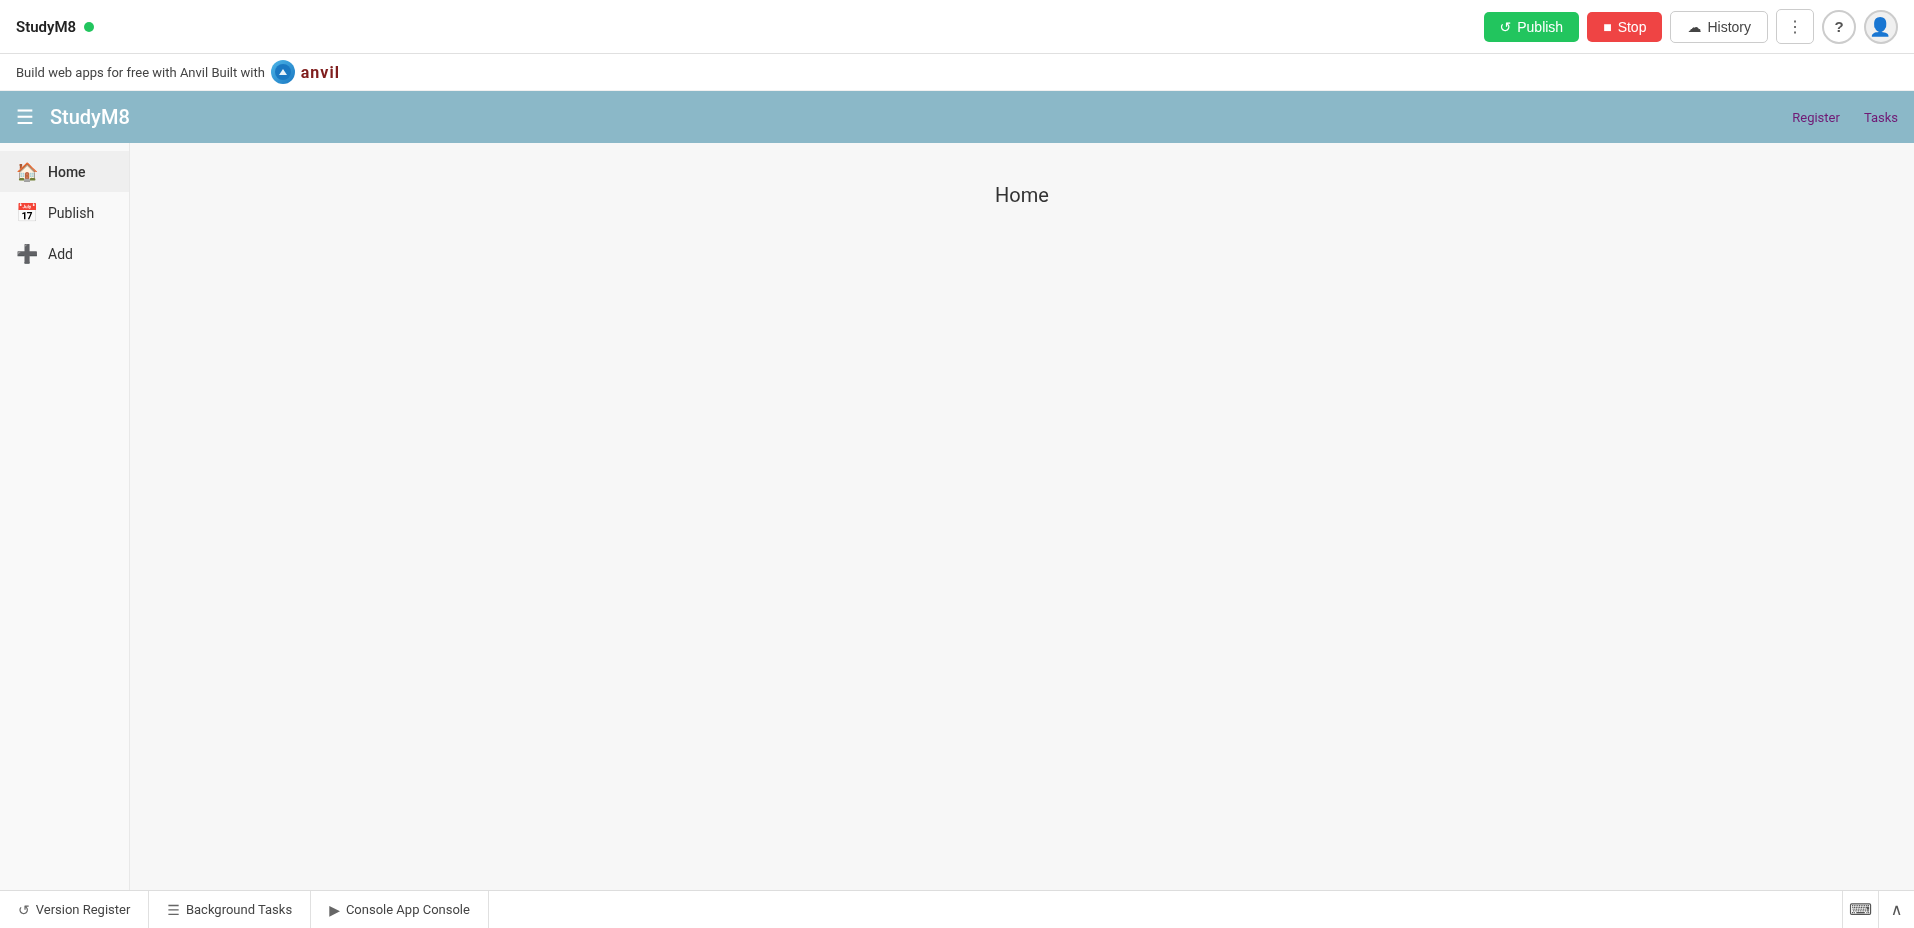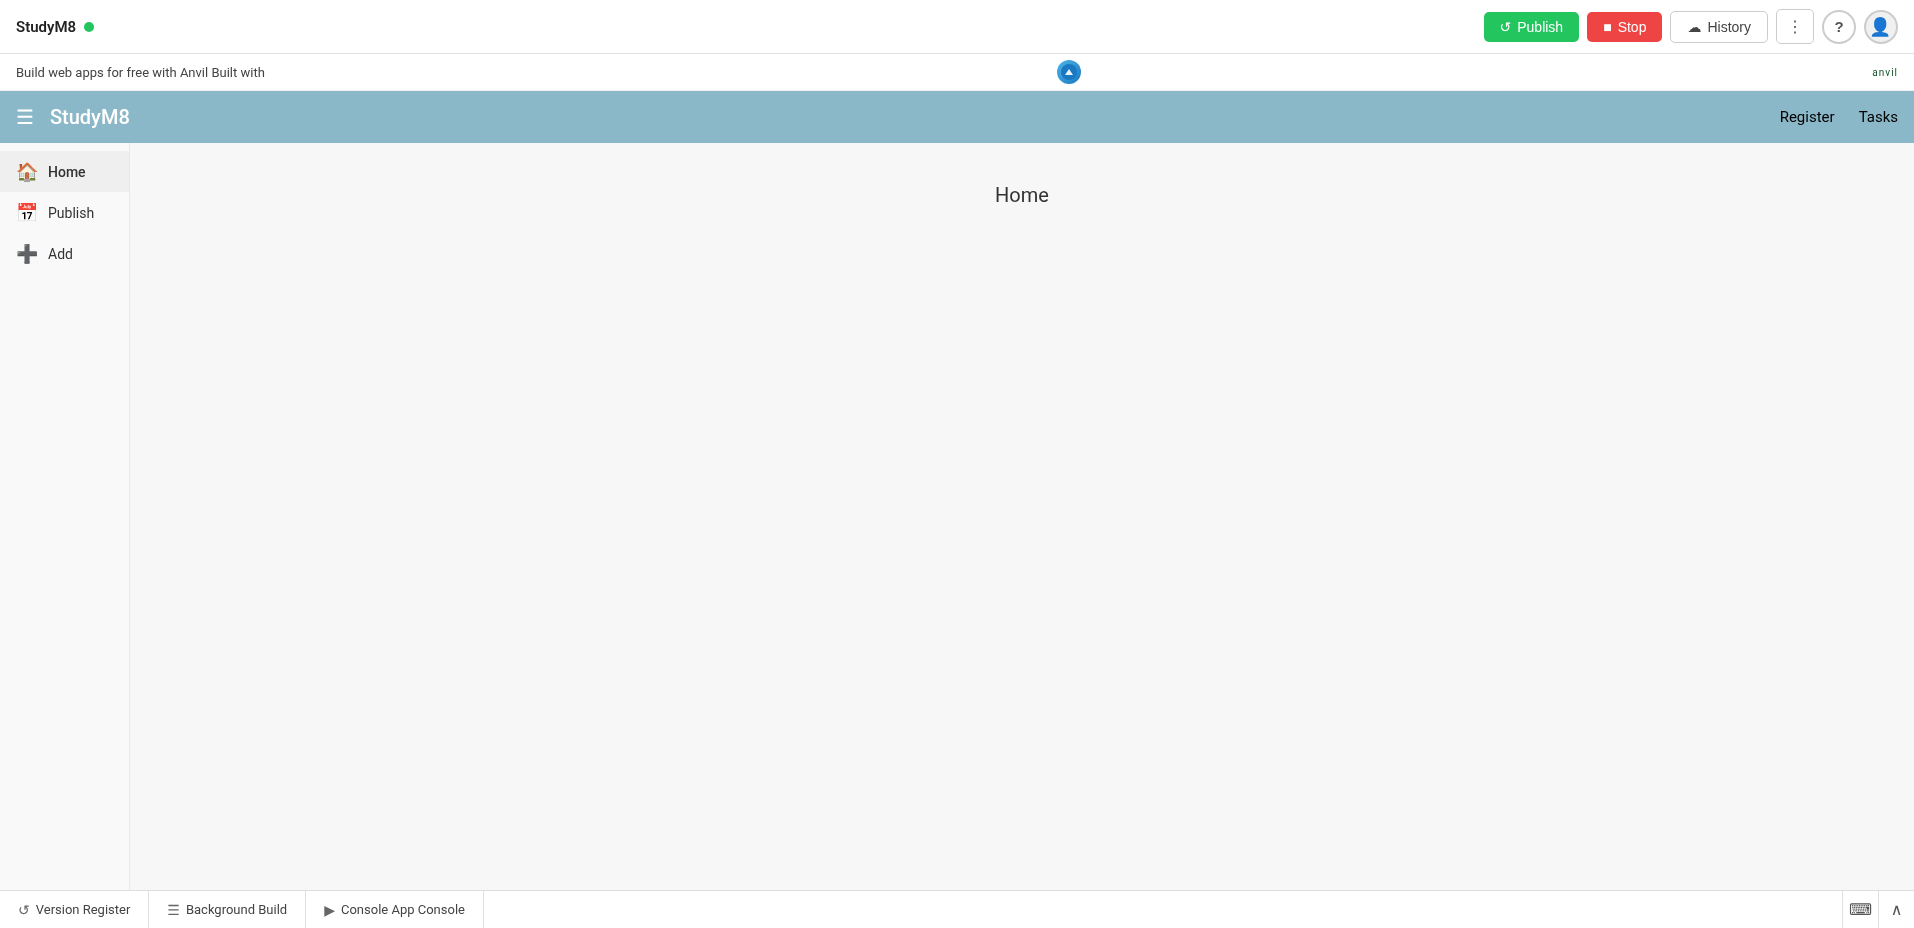--- a/index.html
+++ b/index.html
@@ -116,38 +116,37 @@
     .anvil-banner {
       display: flex;
       align-items: center;
       gap: 6px;
       padding: 6px 16px;
       background: #fff;
       font-size: 13px;
       color: #444;
       border-bottom: 1px solid #f0f0f0;
       flex-shrink: 0;
-      justify-content: space-between;
     }
     .anvil-logo {
       width: 24px;
       height: 24px;
       border-radius: 50%;
       background: linear-gradient(135deg, #4db6e8 0%, #1a78c2 100%);
       display: flex;
       align-items: center;
       justify-content: center;
       color: #fff;
       font-size: 11px;
       font-weight: bold;
     }
     .anvil-logo-text {
-      font-weight: 400;
-      color: #14532d;
-      font-size: 10px;
+      font-weight: 700;
+      color: #7f1d1d;
+      font-size: 16px;
       letter-spacing: 1px;
     }
 
     
     .preview-area {
       flex: 1;
       display: flex;
       flex-direction: column;
       overflow: hidden;
     }
@@ -171,22 +170,22 @@
       font-size: 20px;
       font-weight: 500;
       flex: 1;
     }
     .app-navbar-right {
       display: flex;
       align-items: center;
       gap: 24px;
     }
     .app-nav-link {
-      font-size: 15px;
-      color: #000000;
+      font-size: 13px;
+      color: #701a75;
       cursor: pointer;
       text-decoration: none;
     }
 
     
     .app-content {
       display: flex;
       flex: 1;
       overflow: hidden;
     }
@@ -360,21 +359,21 @@
   </div>
 </div>
 
 <div class="bottom-bar">
   <div class="bottom-tab">
     <span class="bottom-tab-icon">↺</span>
     <span>Version Register</span>
   </div>
   <div class="bottom-tab">
     <span class="bottom-tab-icon">☰</span>
-    <span>Background Build</span>
+    <span>Background Tasks</span>
   </div>
   <div class="bottom-tab">
     <span class="bottom-tab-icon">▶</span>
     <span>Console App Console</span>
   </div>
   <div class="bottom-spacer"></div>
   <div class="bottom-right">
     <button class="bottom-action-btn">
       <span>⌨</span>
     </button>

